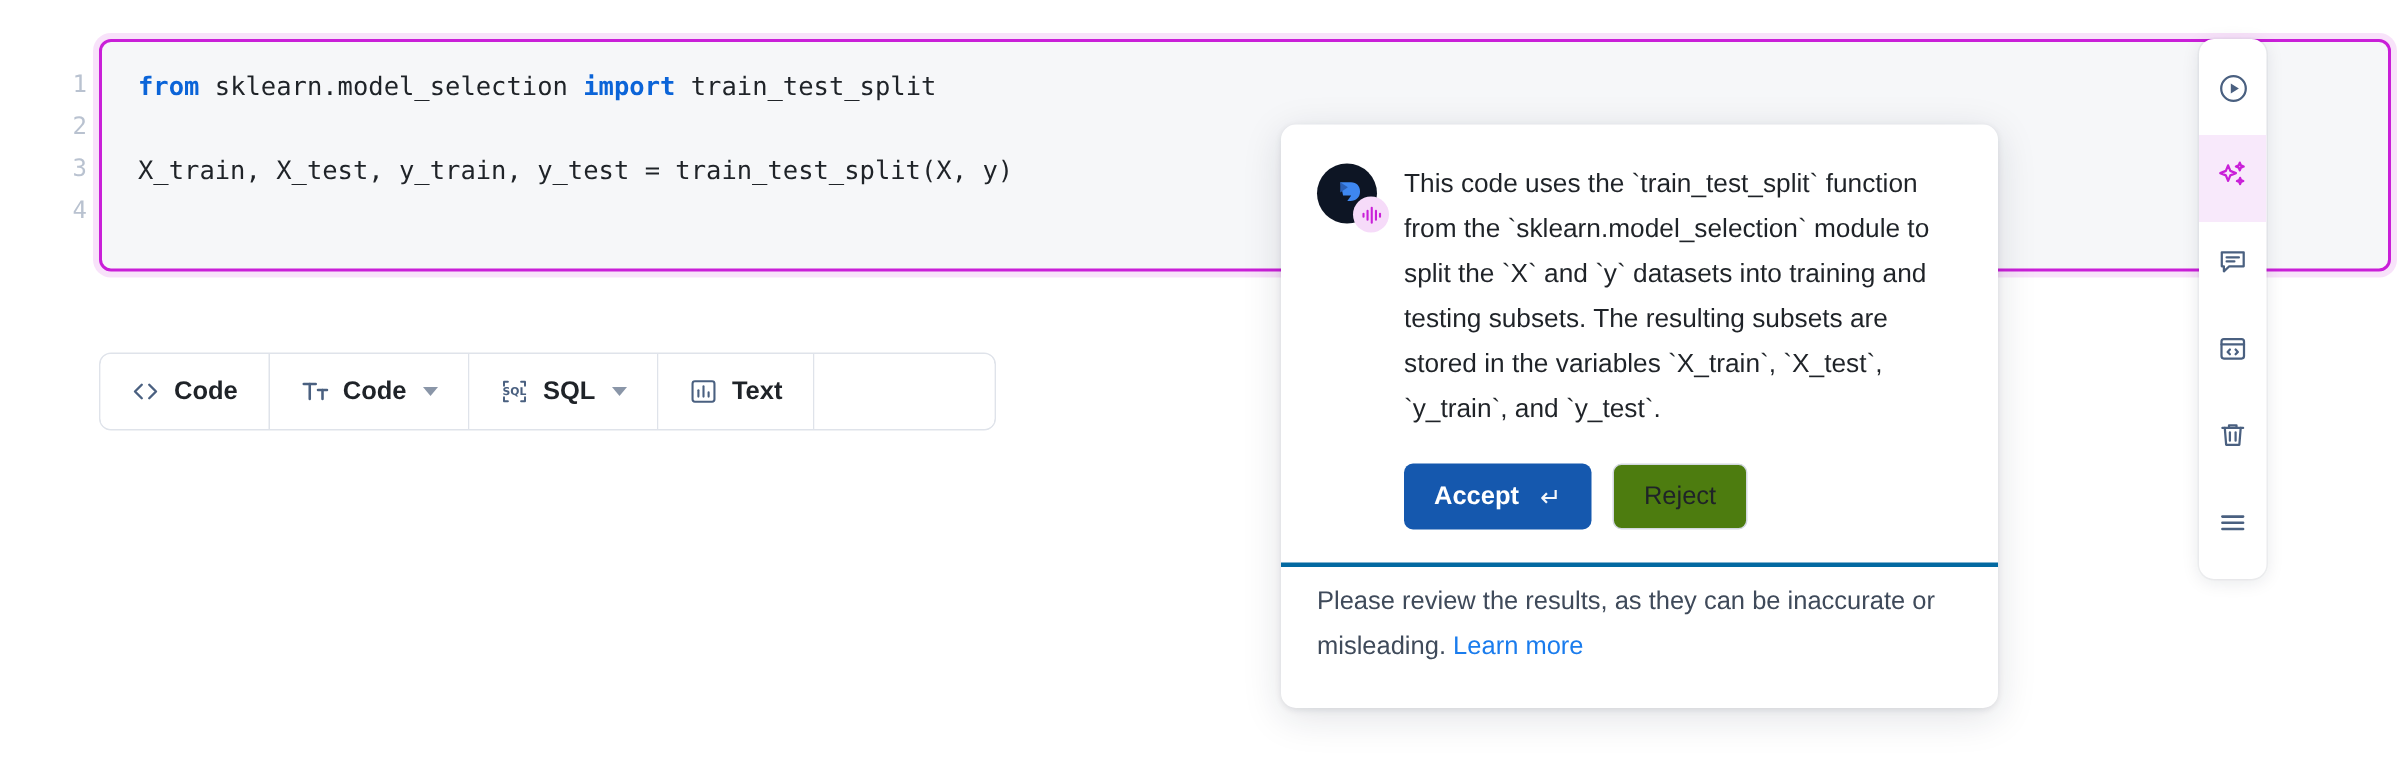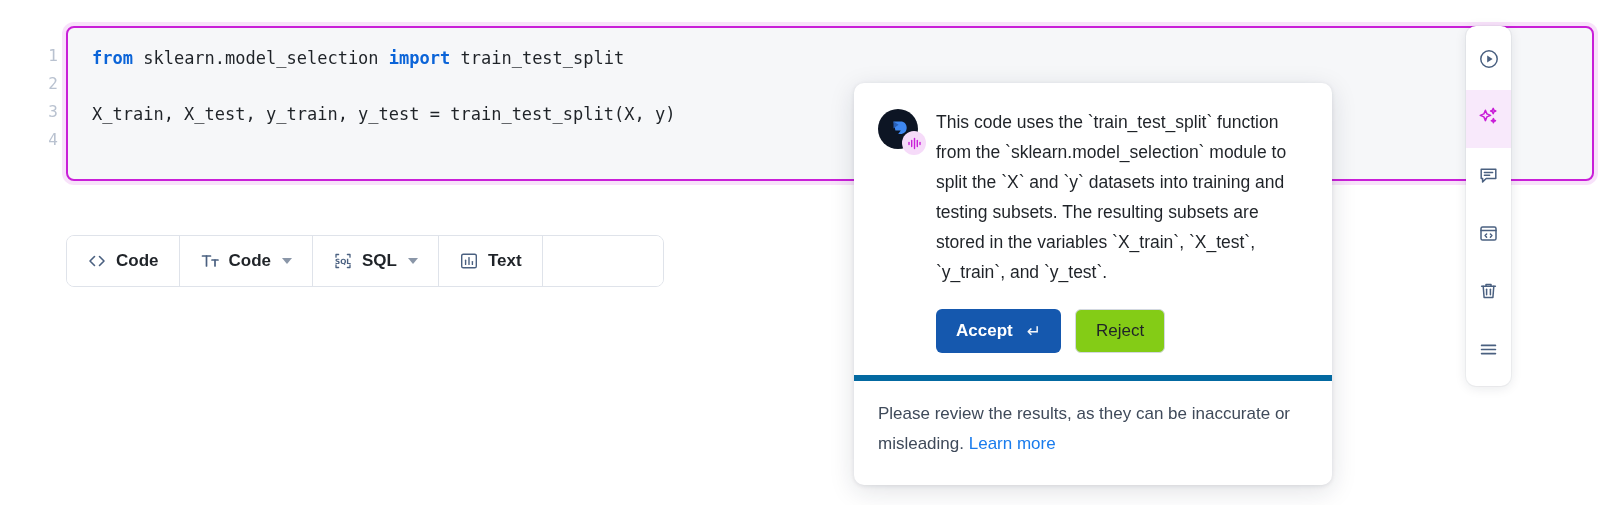--- a/index.html
+++ b/index.html
@@ -179,33 +179,33 @@
     border: none;
     border-radius: 6px;
     padding: 11px 20px;
     font-size: 17px;
     font-weight: 700;
     font-family: "Liberation Sans", sans-serif;
     cursor: pointer;
   }
   #accept-shortcut { font-weight: 400; font-size: 17px; opacity: .95; }
   #reject-btn {
-    background: #84cc16;
+    background: #4d7c0f;
     color: #1f2328;
     border: 1px solid #d3d8e0;
     border-radius: 6px;
     padding: 11px 20px;
     font-size: 17px;
     font-weight: 400;
     font-family: "Liberation Sans", sans-serif;
     cursor: pointer;
   }
   #ai-footer {
-    border-top: 6px solid #0369a1;
-    padding: 18px 30px 26px 24px;
+    border-top: 3px solid #0369a1;
+    padding: 8px 30px 26px 24px;
     font-size: 17px;
     line-height: 30px;
     color: #3f4a5a;
   }
   #learn-more {
     color: #1a7ced;
     text-decoration: none;
     cursor: pointer;
   }
 

